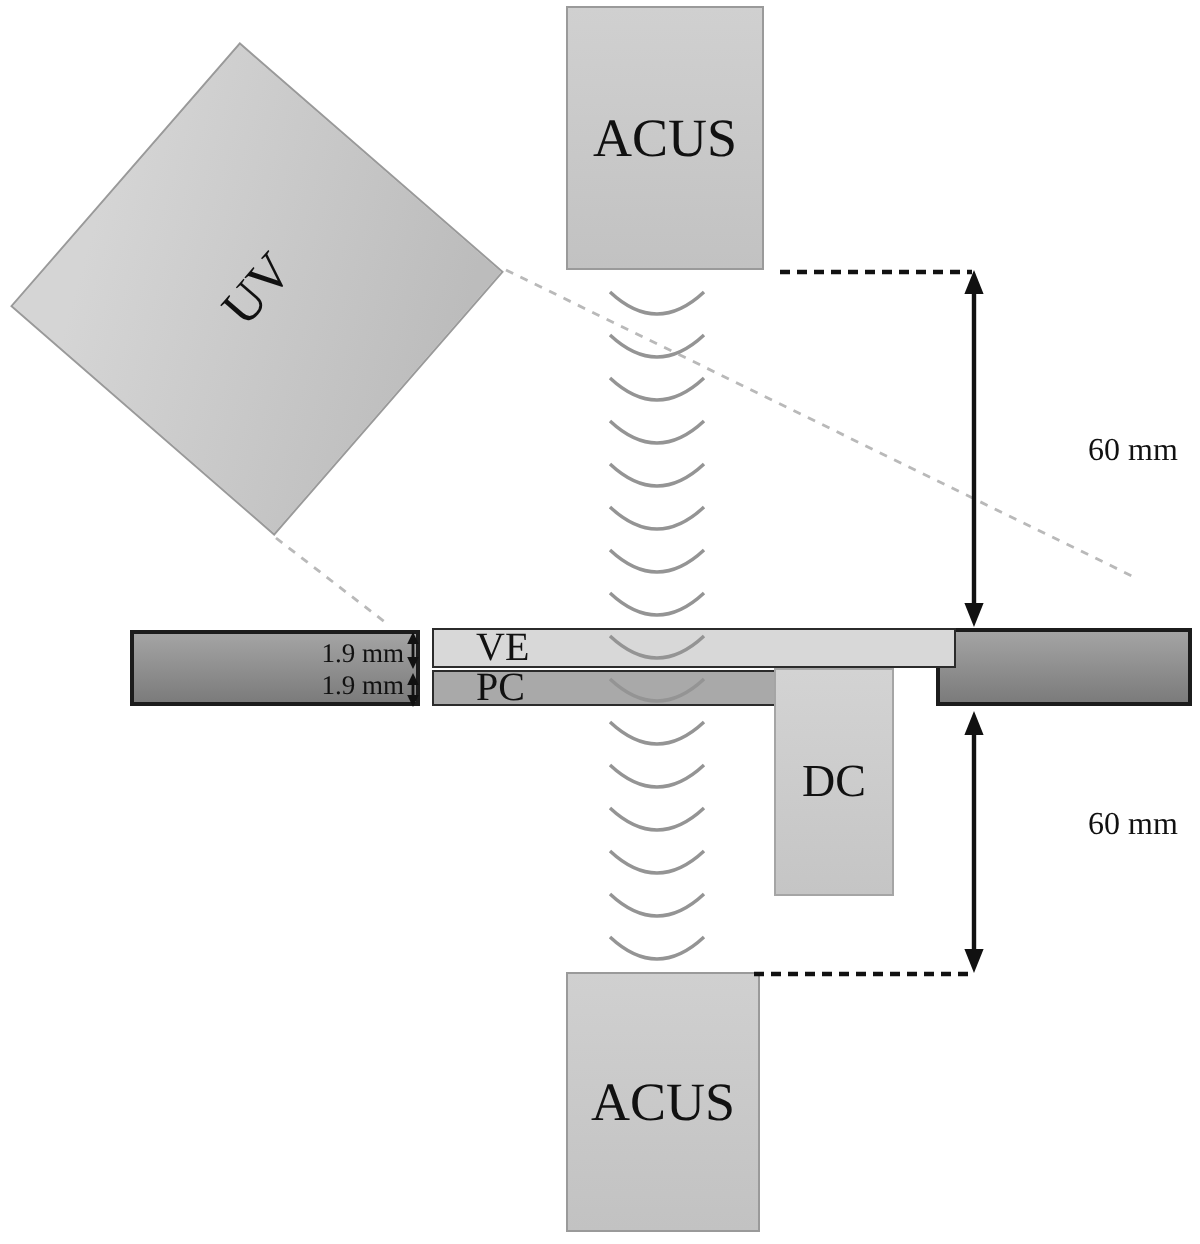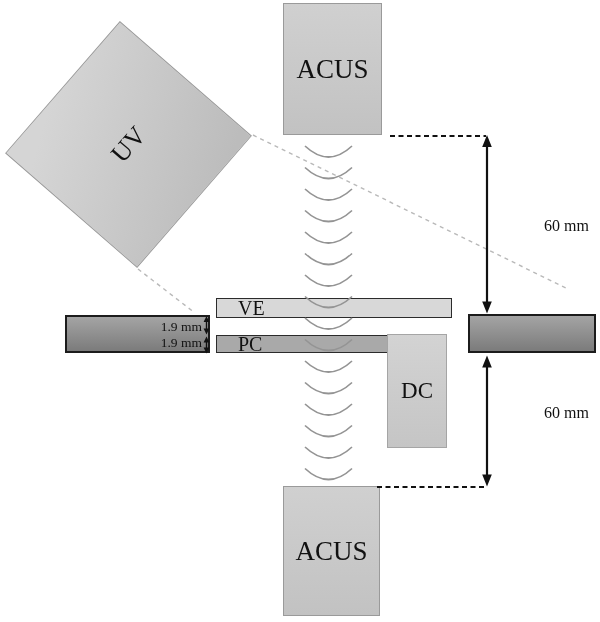--- a/index.html
+++ b/index.html
@@ -31,21 +31,21 @@
     border:2px solid var(--holder_border,#1c1c1c);
   }
   .holder-left  { left:65px;  top:315px; width:145px; height:38px; }
   .holder-right { left:468px; top:314px; width:128px; height:39px; }
 
   .layer {
     position:absolute; z-index:1; display:flex; align-items:center;
     border:1.5px solid var(--layer_border,#2b2b2b);
     padding-left:21px; font-size:20px; line-height:1;
   }
-  .ve-layer { left:216px; top:298px; width:236px; height:20px; background:var(--ve_fill,#d8d8d8); }
+  .ve-layer { left:216px; top:314px; width:262px; height:20px; background:var(--ve_fill,#d8d8d8); }
   .pc-layer { left:216px; top:335px; width:226px; height:18px; background:var(--pc_fill,#a9a9a9); }
 
   .dc-box {
     position:absolute; left:387px; top:334px; width:60px; height:114px; z-index:2;
     display:flex; align-items:center; justify-content:center;
     background:linear-gradient(180deg,#d3d3d3 0%,#c5c5c5 100%);
     border:1px solid #a5a5a5; font-size:23px;
   }
 
   .thickness-label {

